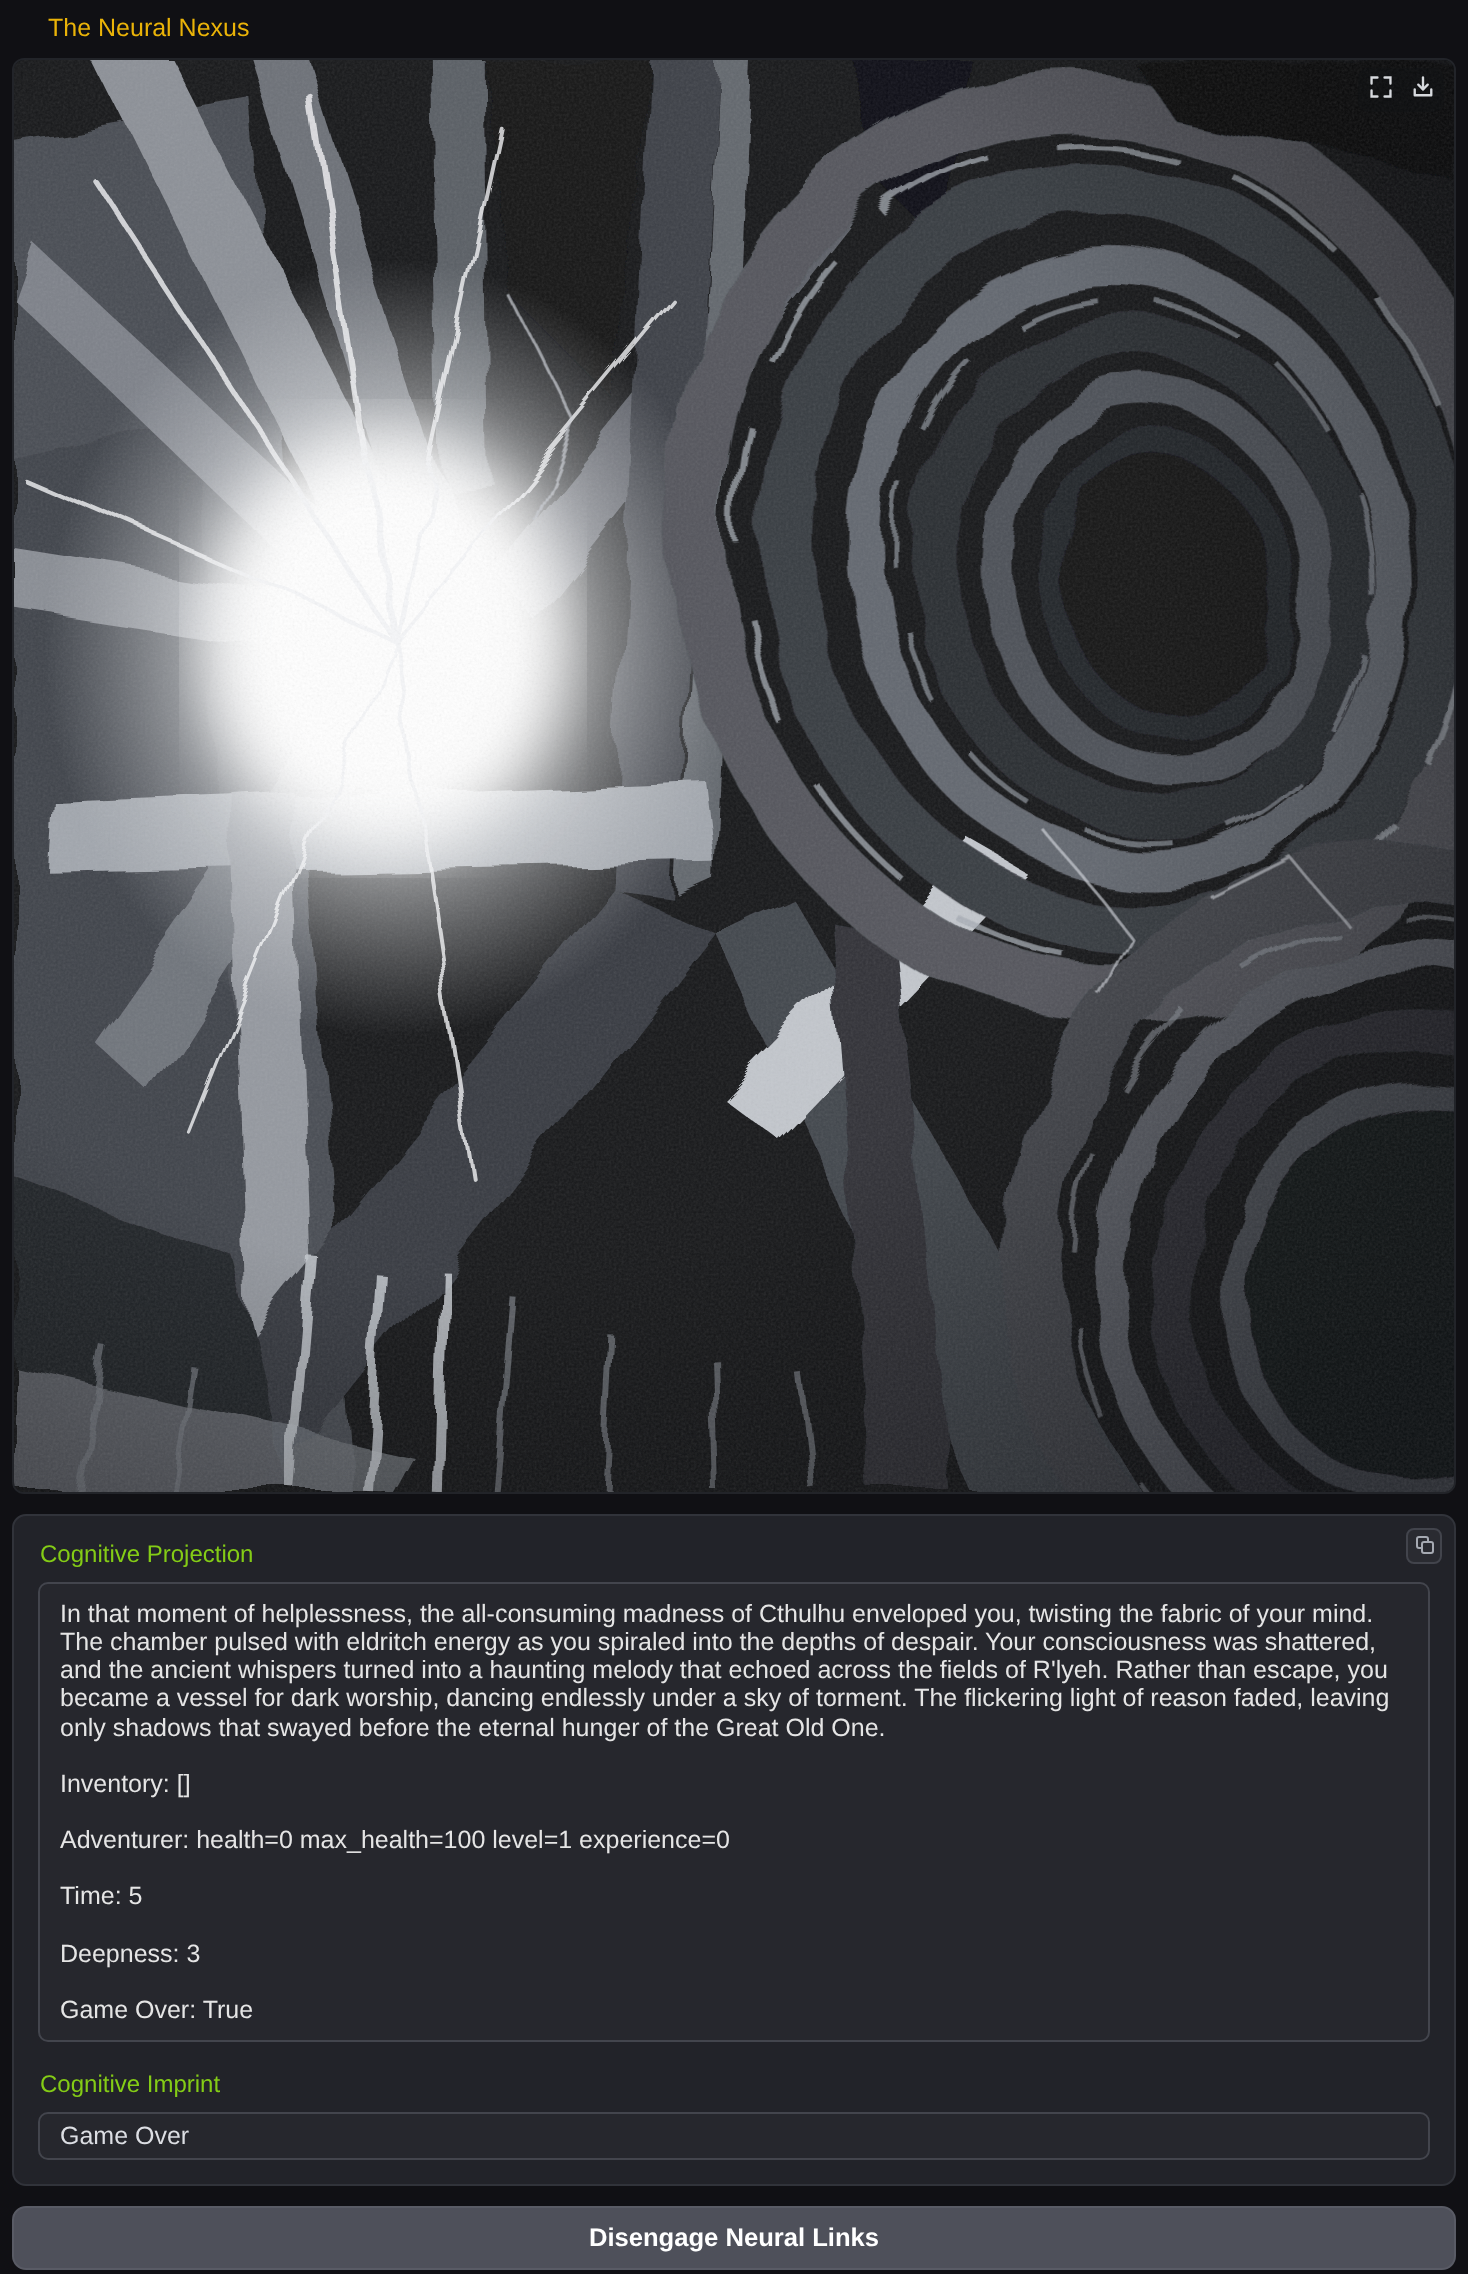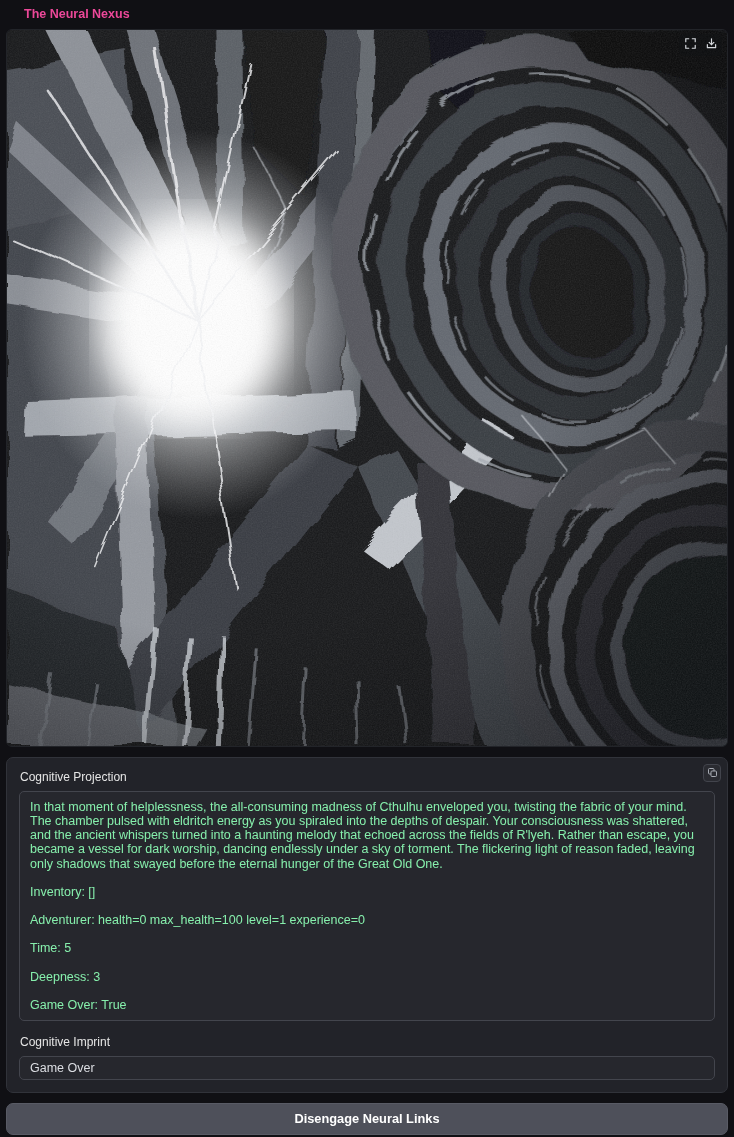--- a/index.html
+++ b/index.html
@@ -7,21 +7,21 @@
   body {
     width: 734px; height: 1137px; overflow: hidden;
     background: #101014;
     font-family: "Liberation Sans", "DejaVu Sans", sans-serif;
     color: #dcdee3;
   }
   .app { padding: 0 6px; }
 
   .page-title {
     margin: 0; padding: 7px 18px 8px;
-    font-size: 12.5px; font-weight: 700; color: #ec4899;
+    font-size: 12.5px; font-weight: 400; color: #eab308;
   }
 
   
   .image-block {
     position: relative; width: 722px; height: 718px;
     border-radius: 6px; overflow: hidden;
     background: #17181b; border: 1px solid #222429;
   }
   .image-block svg.art { display: block; width: 100%; height: 100%; }
   .img-toolbar {
@@ -45,27 +45,27 @@
   .copy-btn {
     position: absolute; top: 6px; right: 6px;
     width: 18px; height: 18px; padding: 0;
     display: flex; align-items: center; justify-content: center;
     background: #2a2b31; border: 1px solid #42444c; border-radius: 4px;
     color: #a6aab2; cursor: pointer;
   }
   .copy-btn svg { width: 11px; height: 11px; }
 
   .field-label {
-    display: block; font-size: 12px; color: #e5e5e5;
+    display: block; font-size: 12px; color: #84cc16;
     margin: 2px 0 7px 1px; font-weight: 400;
   }
   .textarea {
     background: #26272d; border: 1px solid #43454d; border-radius: 5px;
     padding: 8px 10px; font-size: 12.5px; line-height: 1.13;
-    color: #86efac; white-space: pre-wrap; min-height: 212px;
+    color: #e5e5e5; white-space: pre-wrap; min-height: 212px;
   }
   .field + .field { margin-top: 14px; }
   .text-input {
     width: 100%; height: 24px;
     background: #26272d; border: 1px solid #43454d; border-radius: 5px;
     padding: 4px 10px; font-size: 12.5px; color: #dcdee3;
     font-family: inherit; outline: none;
   }
 
   

